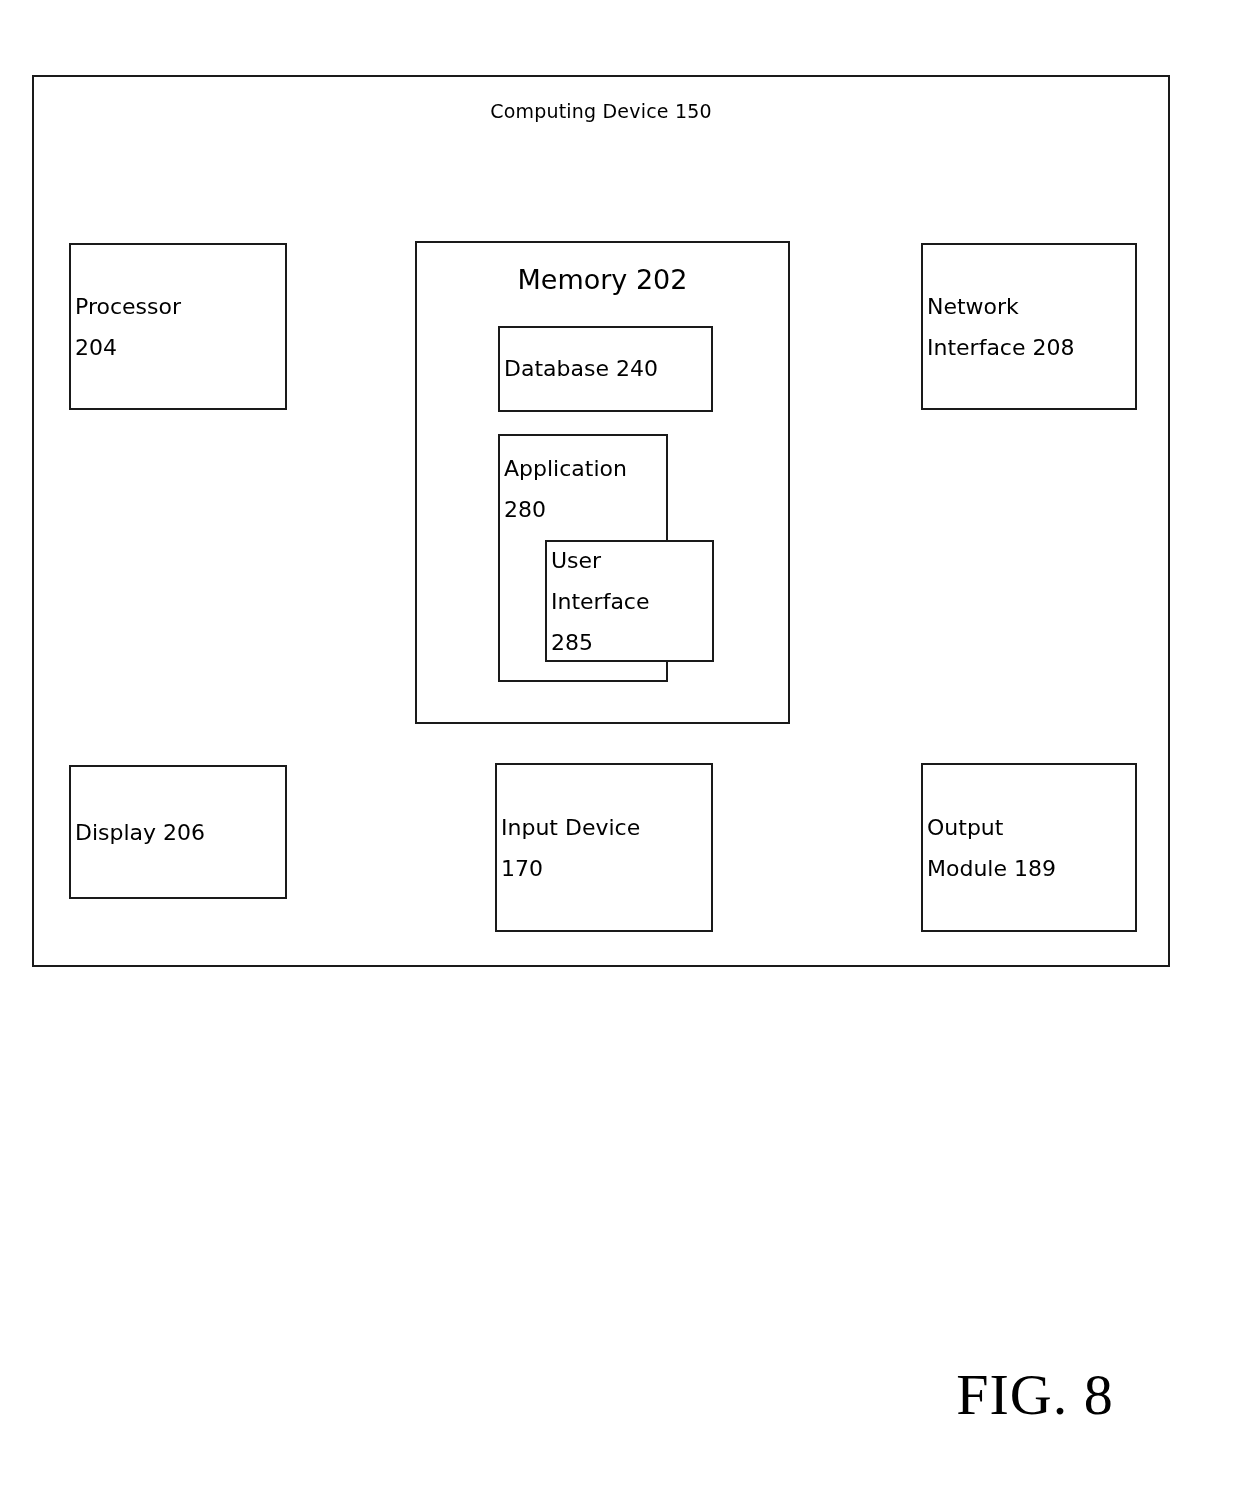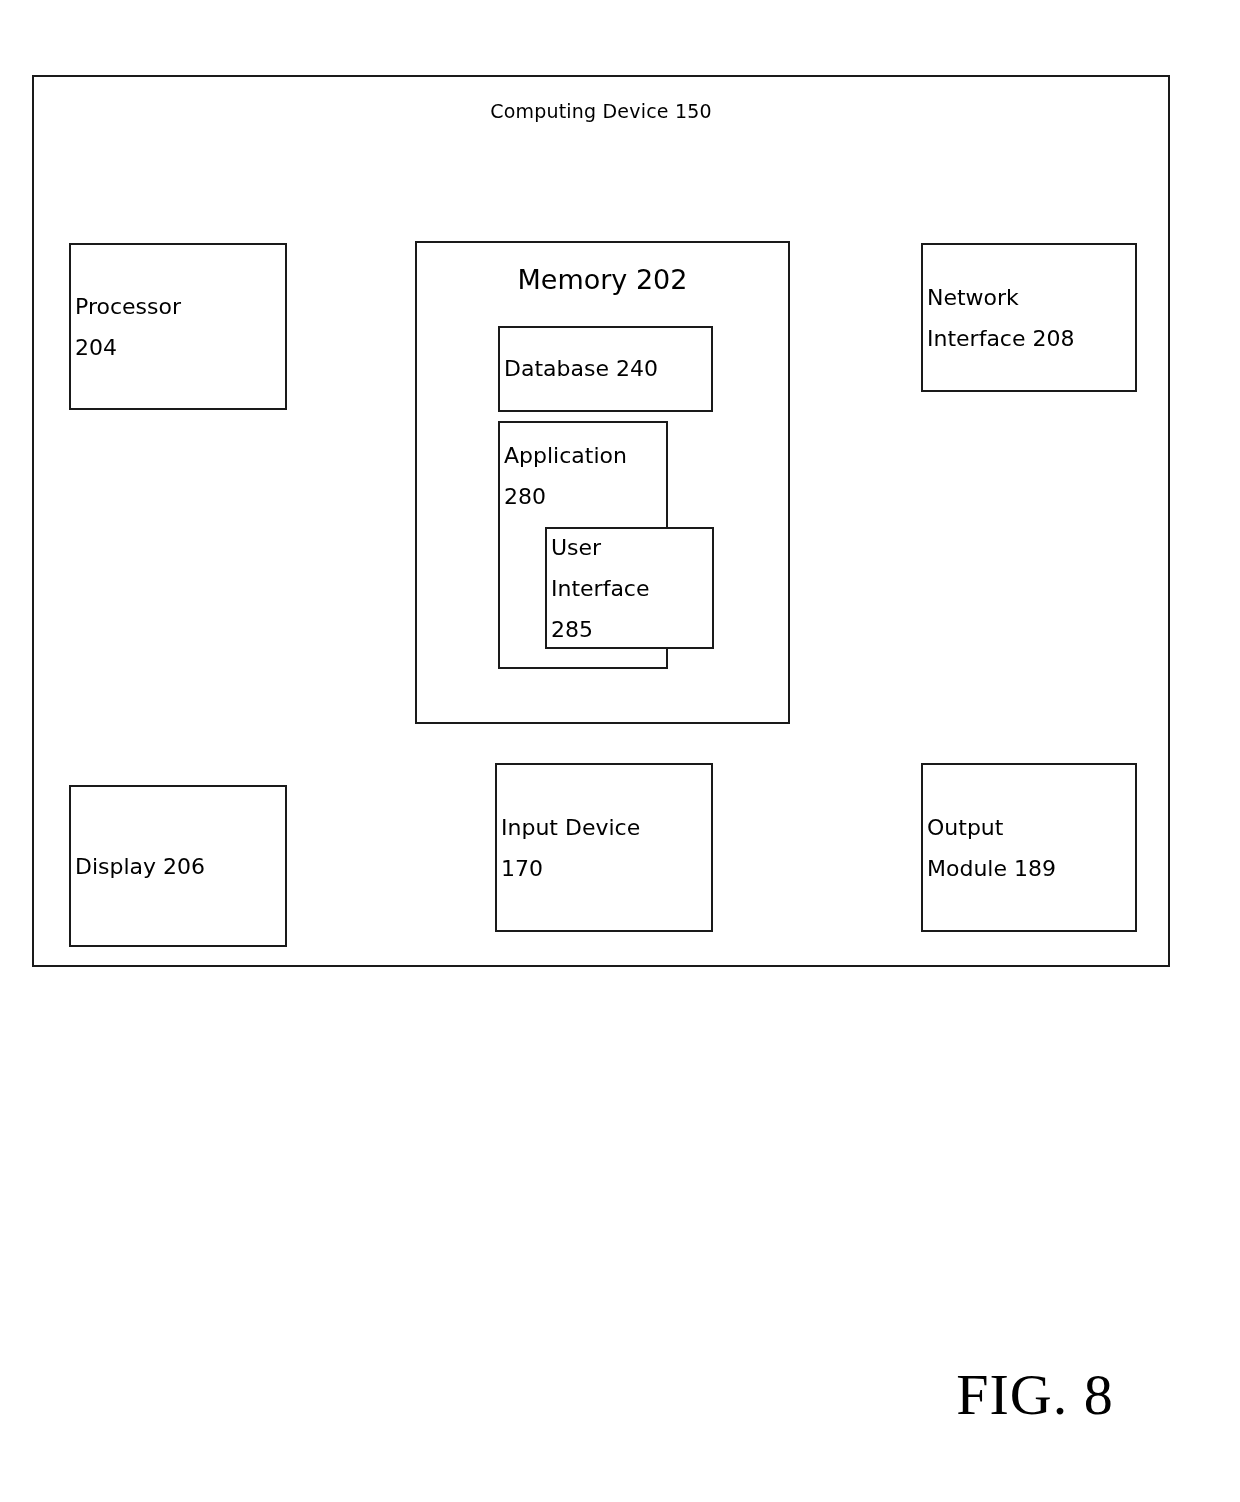--- a/index.html
+++ b/index.html
@@ -52,30 +52,30 @@
   #memory-box {
     left: 381px;
     top: 164px;
     width: 375px;
     height: 483px;
   }
   #network-interface-box {
     left: 887px;
     top: 166px;
     width: 216px;
-    height: 149px;
+    height: 167px;
     padding-left: 37px;
   }
 
   
   #display-box {
     left: 35px;
-    top: 708px;
+    top: 688px;
     width: 218px;
-    height: 162px;
+    height: 134px;
     text-decoration: underline;
   }
   #input-device-box {
     left: 461px;
     top: 686px;
     width: 218px;
     height: 169px;
   }
   #output-module-box {
     left: 887px;
@@ -95,21 +95,21 @@
     line-height: 34px;
   }
   #database-box {
     left: 81px;
     top: 83px;
     width: 215px;
     height: 86px;
   }
   #application-box {
     left: 81px;
-    top: 178px;
+    top: 191px;
     width: 170px;
     height: 248px;
   }
   #user-interface-box {
     left: 24px;
     top: 104px;
     width: 169px;
     height: 122px;
     margin-left: 21px;
   }

